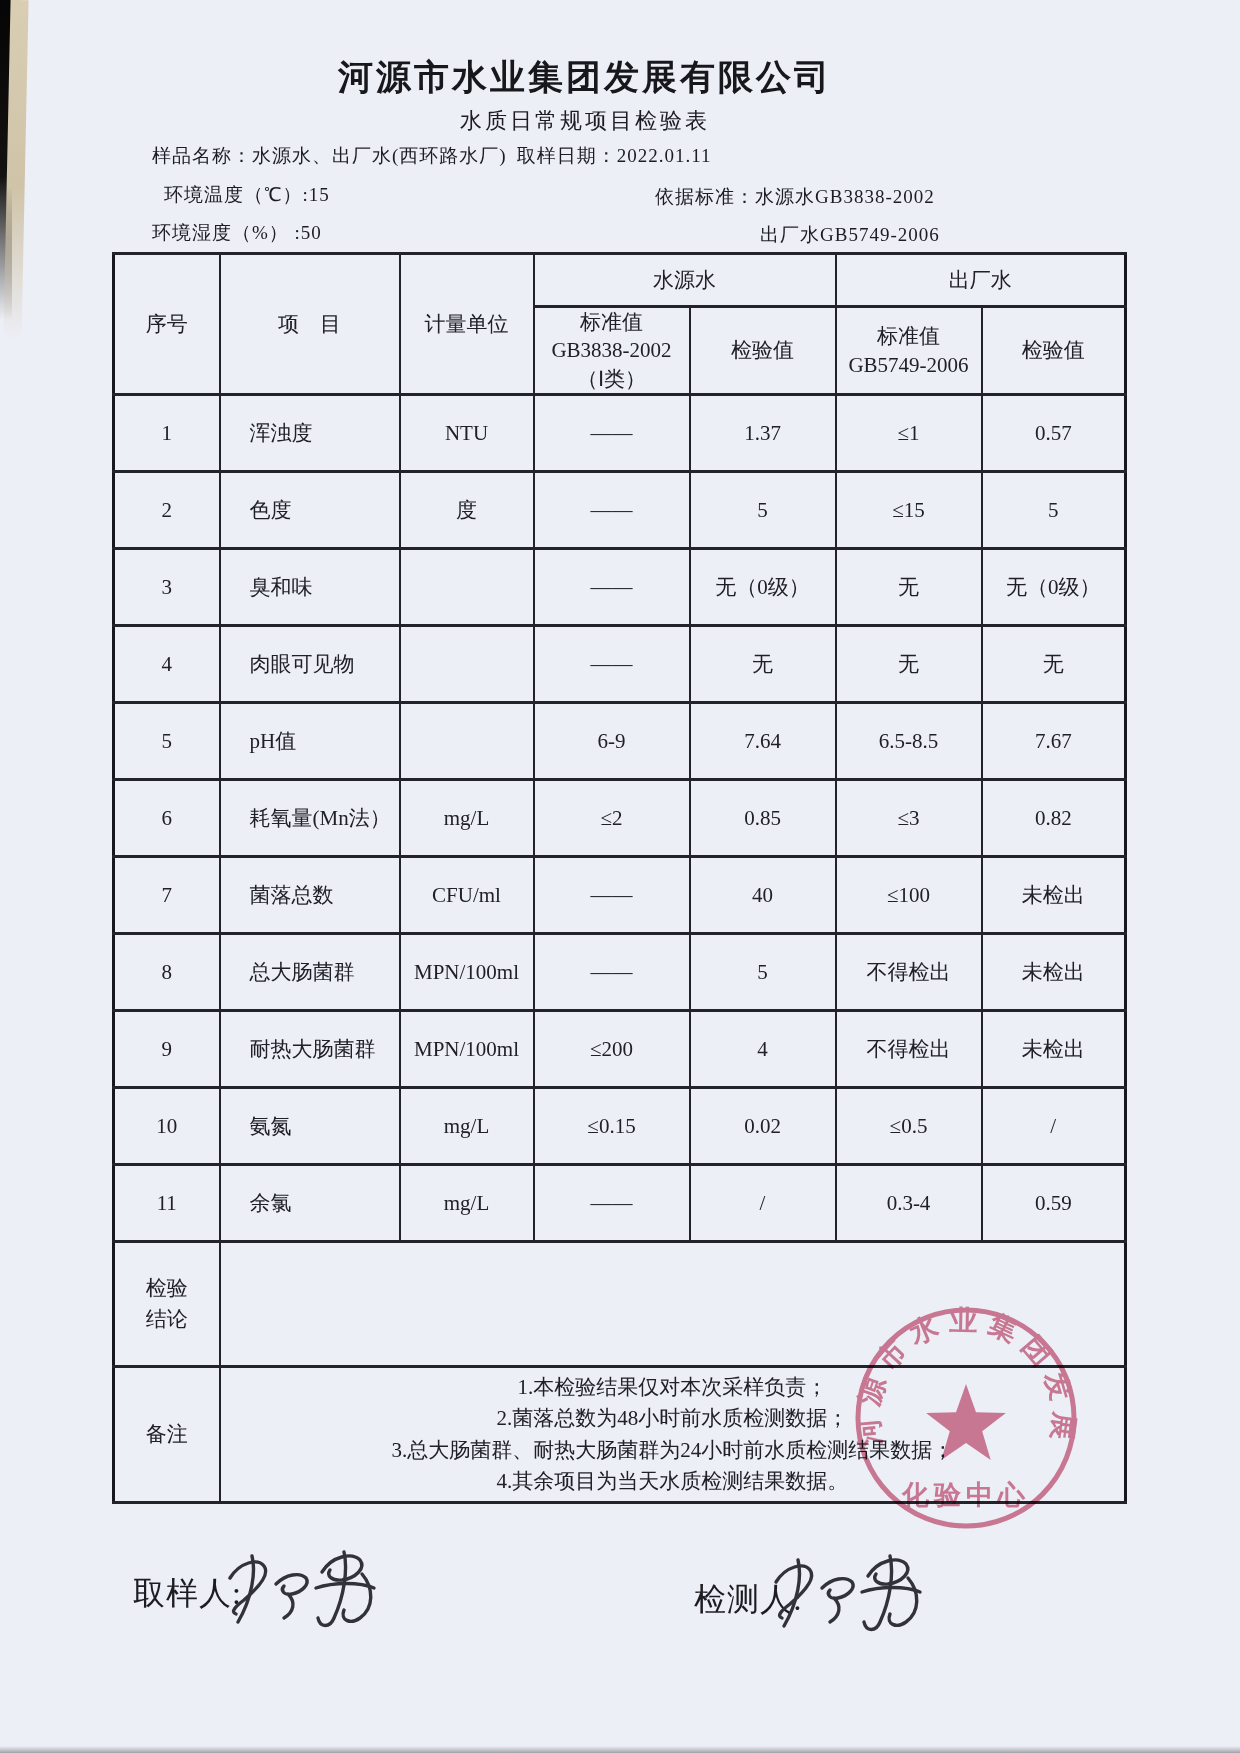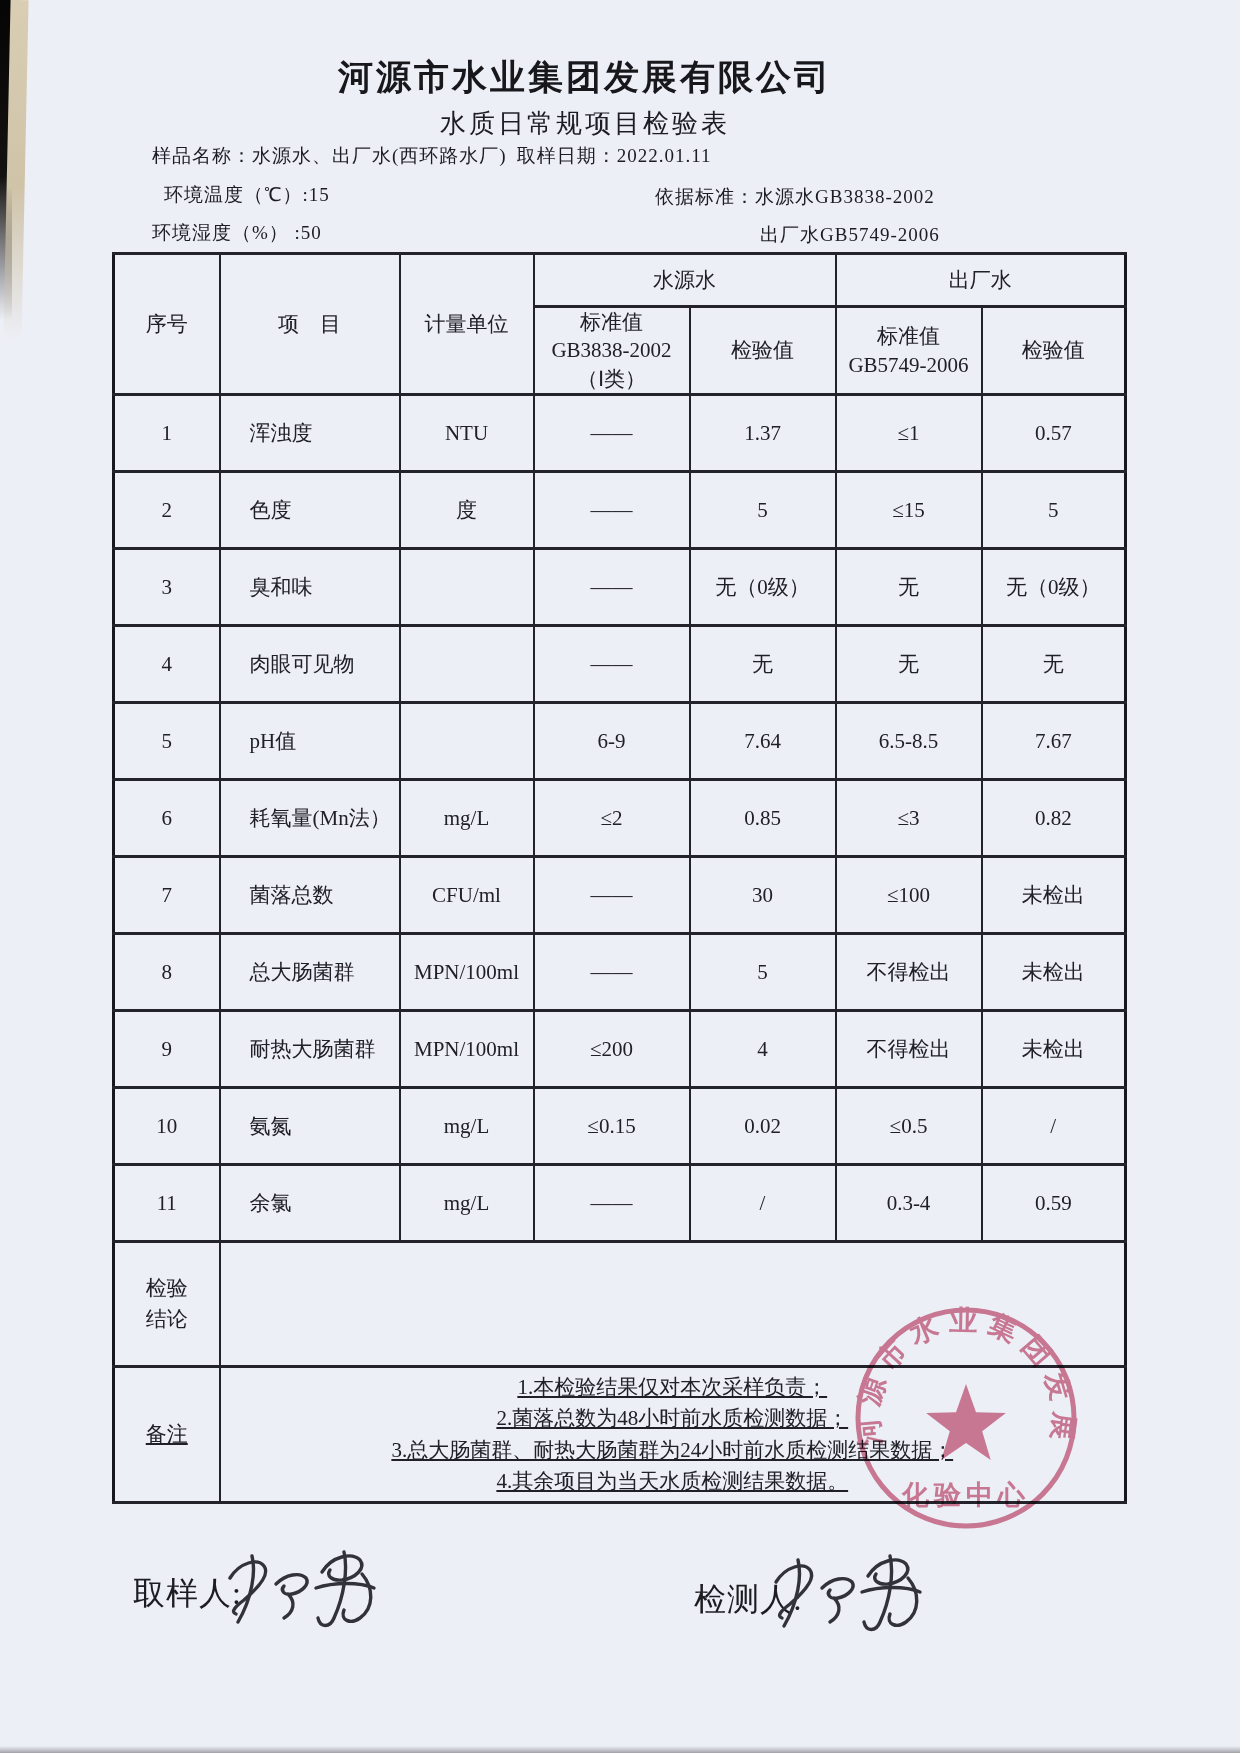--- a/index.html
+++ b/index.html
@@ -14,21 +14,21 @@
   #edge-beige{position:absolute;left:7px;top:0;width:18px;height:340px;
     background:linear-gradient(180deg,#d9cdb4 0%,#cfc3a8 55%,rgba(207,195,168,0) 100%);
     transform:rotate(1.2deg);}
   #edge-bottom{position:absolute;left:0;bottom:0;width:100%;height:7px;
     background:linear-gradient(180deg,rgba(230,232,239,0) 0%,#b9bac2 70%,#9fa0a8 100%);}
 
   .abs{position:absolute;}
   .hdr-center{position:absolute;left:0;width:1170px;text-align:center;}
   #company-title{top:54px;font-family:"Liberation Sans",sans-serif;font-weight:700;
     font-size:35px;letter-spacing:3px;color:#17171c;}
-  #doc-title{top:106px;font-size:26px;letter-spacing:3px;}
+  #doc-title{top:106px;font-size:22px;letter-spacing:3px;}
 
   .info{font-size:19px;letter-spacing:1px;white-space:nowrap;}
   #line-sample{left:152px;top:143px;}
   #line-sample .date-part{margin-left:10px;}
   #line-temp{left:164px;top:182px;}
   #line-standard{left:655px;top:184px;}
   #line-humidity{left:152px;top:220px;}
   #line-outgoing-std{left:760px;top:222px;}
 
   
@@ -37,21 +37,21 @@
   #main-table th,#main-table td{
     border:2px solid #23232b;border-top-width:3px;border-bottom-width:3px;
     padding:0;text-align:center;vertical-align:middle;
     font-size:21px;font-weight:normal;color:#202027;}
   tr.group-row th{height:50px;font-size:22px;}
   tr.sub-row th{height:84px;font-size:20px;line-height:1.35;}
   tr.data-row td{height:74px;}
   th.out-bold, td.c5, td.c6{font-weight:700;color:#18181f;}
   #main-table td.c1{text-align:left;padding-left:29px;}
   tr.conclusion-row td{height:122px;}
-  tr.remarks-row td{height:133px;text-decoration:underline;}
+  tr.remarks-row td{height:133px;}
   td.label-cell{font-size:22px;line-height:1.5;}
   td.remarks-content{text-align:left;padding:6px 4px 6px 8px;}
   td.remarks-content div{font-size:21px;line-height:1.5;white-space:nowrap;}
 
   
   #stamp{position:absolute;left:836px;top:1288px;width:260px;height:260px;
     color:#cc5f7d;opacity:.8;mix-blend-mode:multiply;pointer-events:none;}
   #stamp svg{display:block;}
   #stamp .ring-text{font-size:28px;letter-spacing:9px;fill:currentColor;
     font-family:"Liberation Serif",serif;font-weight:600;}
@@ -171,21 +171,21 @@
         <td class="c3">≤2</td>
         <td class="c4">0.85</td>
         <td class="c5">≤3</td>
         <td class="c6">0.82</td>
       </tr>
       <tr class="data-row">
         <td class="c0">7</td>
         <td class="c1">菌落总数</td>
         <td class="c2">CFU/ml</td>
         <td class="c3">——</td>
-        <td class="c4">30</td>
+        <td class="c4">40</td>
         <td class="c5">≤100</td>
         <td class="c6">未检出</td>
       </tr>
       <tr class="data-row">
         <td class="c0">8</td>
         <td class="c1">总大肠菌群</td>
         <td class="c2">MPN/100ml</td>
         <td class="c3">——</td>
         <td class="c4">5</td>
         <td class="c5">不得检出</td>

